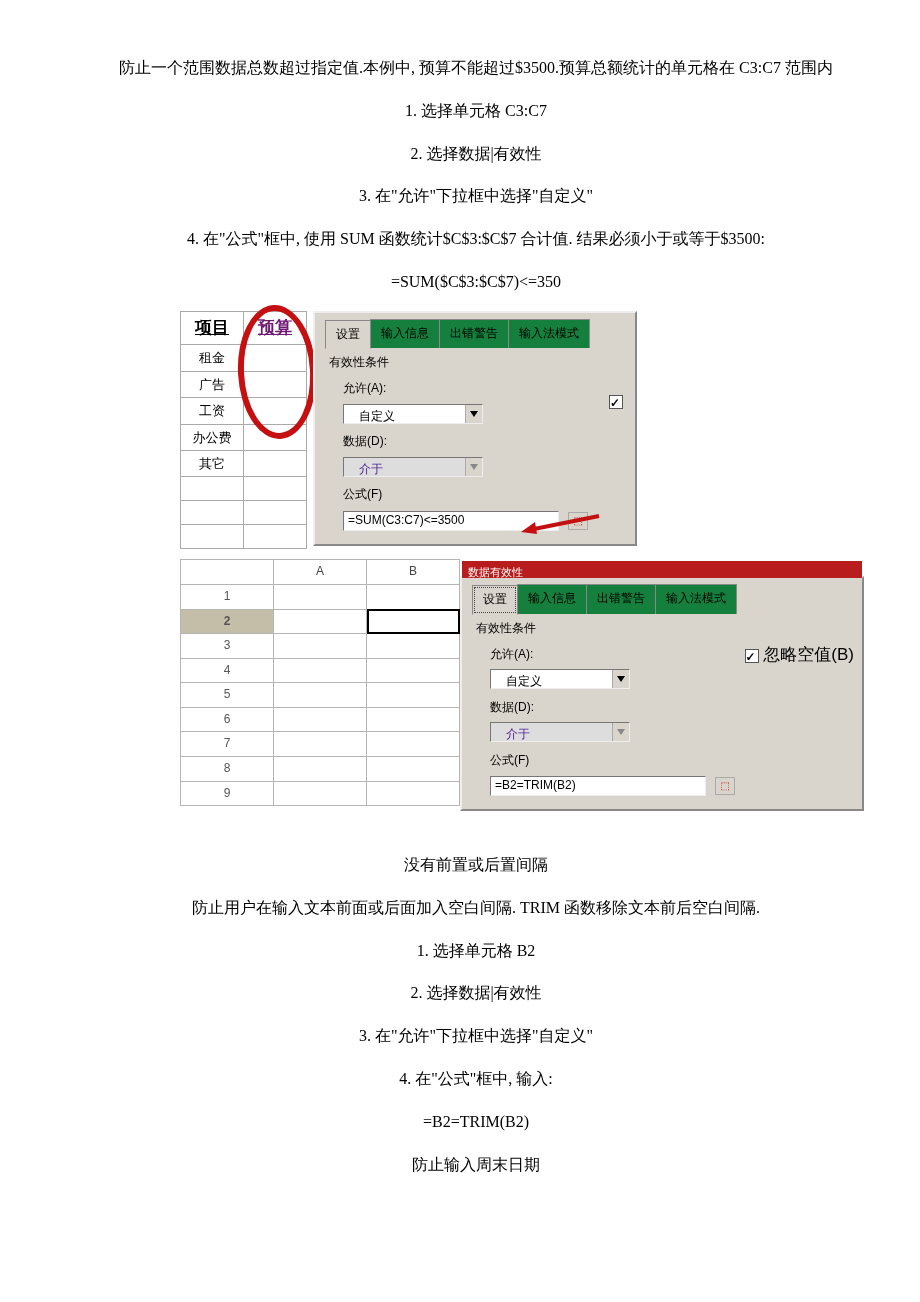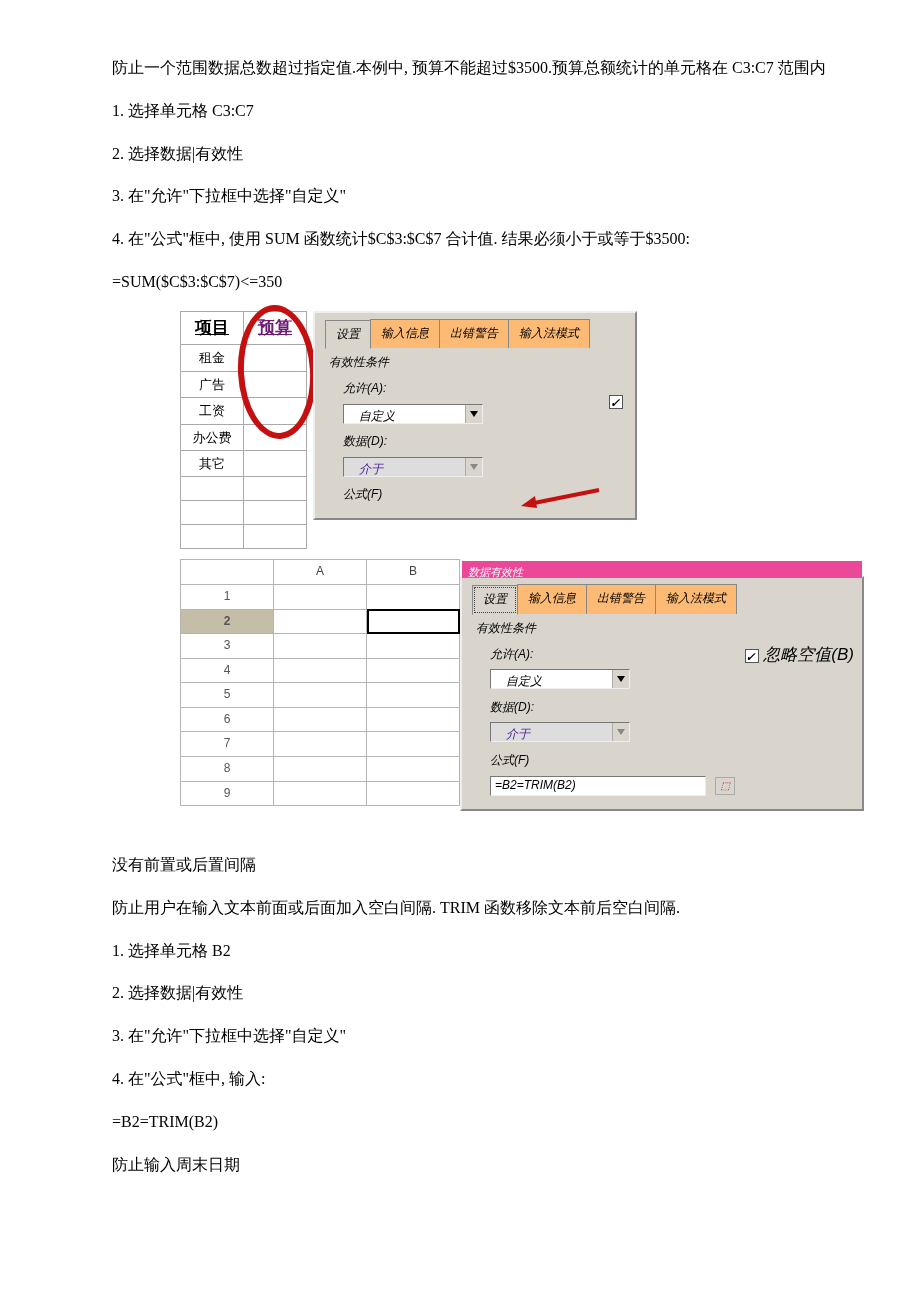--- a/index.html
+++ b/index.html
@@ -8,20 +8,21 @@
       line-height: 1.8;
       max-width: 920px;
       margin: 0;
       padding: 40px 80px;
       background: #fff;
       color: #000;
     }
     p {
       margin: 14px 0;
       text-indent: 2em;
+      text-align: center;
     }
     p.noindent {
       text-indent: 0;
       margin-left: 2em;
     }
     .figure {
       margin: 10px 0 10px 100px;
       display: flex;
       gap: 6px;
       align-items: flex-start;
@@ -86,32 +87,31 @@
       background: #d9d5cc;
       border-top: 2px solid #eee;
       border-left: 2px solid #eee;
       border-bottom: 2px solid #888;
       border-right: 2px solid #888;
       font-size: 12px;
       font-family: "SimSun", "MS Sans Serif", sans-serif;
       padding: 6px 10px 10px 10px;
       min-width: 300px;
       position: relative;
-      font-style: italic;
     }
     .tabs {
       display: flex;
       gap: 0;
       margin-bottom: 4px;
     }
     .tab {
       padding: 3px 10px;
       border: 1px solid #888;
       border-bottom: none;
-      background: #fdba74;
+      background: #15803d;
       font-size: 12px;
       margin-right: -1px;
     }
     .tab.active {
       background: #d9d5cc;
       position: relative;
       top: 1px;
       border-bottom: 1px solid #d9d5cc;
     }
     .tab.boxed {
@@ -219,21 +219,21 @@
       border-collapse: collapse;
     }
     .fig2 .excel-grid td {
       border: 1px solid #b5b5b5;
       background: #fff;
       min-width: 90px;
       height: 21px;
     }
     .dialog2 .right-check { top: 62px; right: 8px; }
     .titlebar-chip {
-      background: #ec4899;
+      background: #b91c1c;
       color: #fff;
       font-size: 11px;
       padding: 2px 6px;
       position: absolute;
       left: 0;
       right: 0;
       top: -17px;
       height: 13px;
       overflow: hidden;
     }
@@ -322,20 +322,26 @@
       <span class="combo disabled">
         <span class="combo-text">介于</span>
         <span class="combo-btn">
           <svg width="8" height="6">
               <polygon points="0,0 8,0 4,6" fill="#888"></polygon>
             </svg>
         </span>
       </span>
     </div>
     <div class="form-row">公式(F)</div>
+    <div class="form-row">
+      <span class="formula-box">
+        <span>=SUM(C3:C7)&lt;=3500</span>
+      </span>
+      <span class="ref-btn">⬚</span>
+    </div>
     <div class="right-check">
       <span class="checkbox checked"></span>
     </div>
     <svg class="arrow-red" viewBox="0 0 80 24">
       <line x1="78" y1="4" x2="8" y2="18" stroke="#c41010" stroke-width="4"></line>
       <polygon points="0,20 14,10 16,22" fill="#c41010"></polygon>
     </svg>
   </div>
 </div>
 

